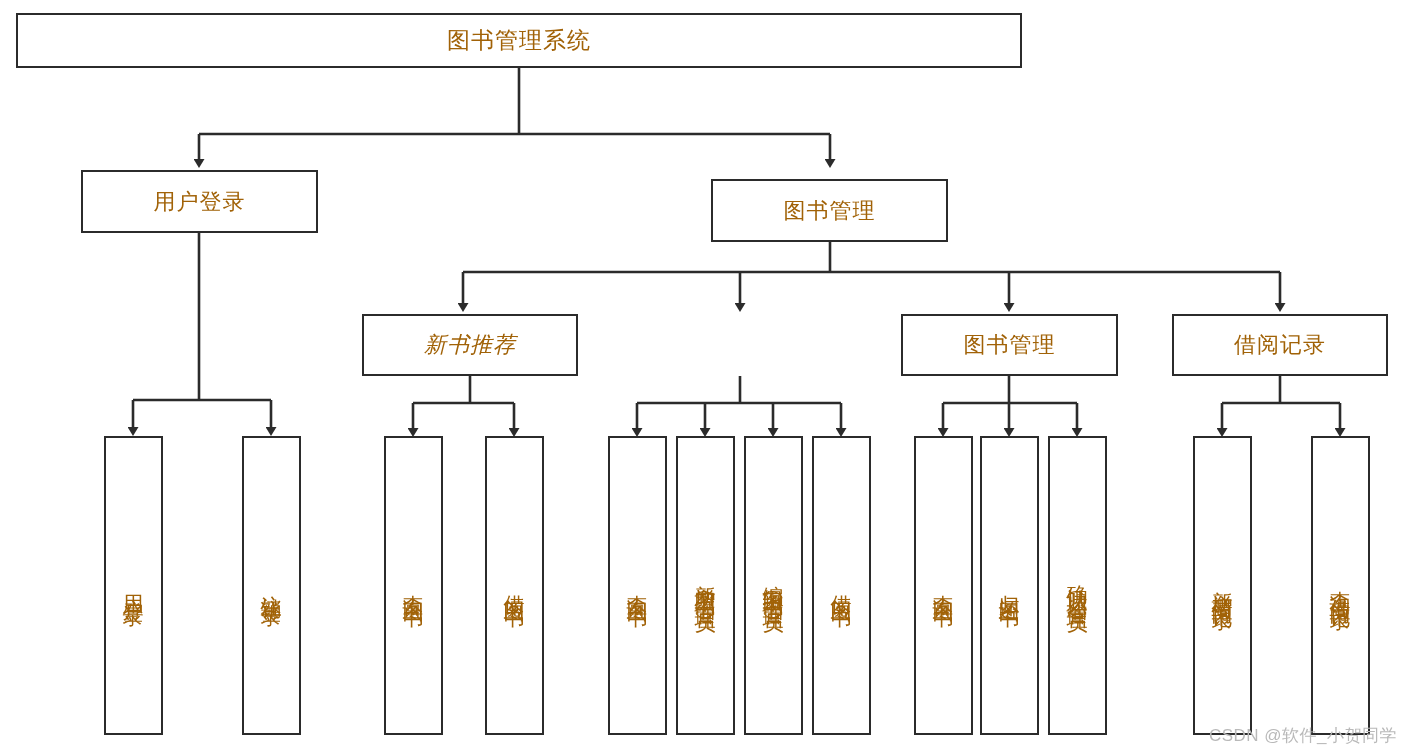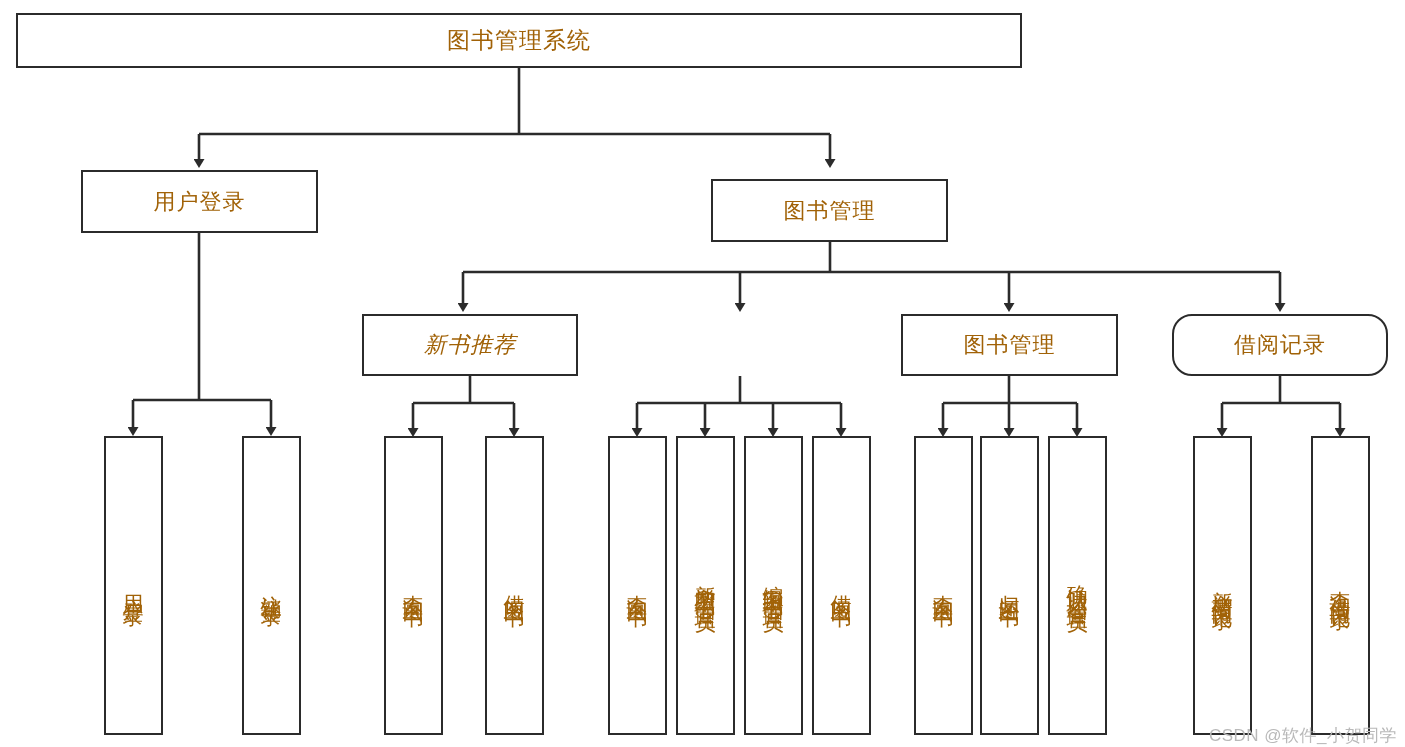--- a/index.html
+++ b/index.html
@@ -133,21 +133,21 @@
   <div class="node horiz" style="left:711px; top:170px; width:237px; height:63px;margin-top:9px;">
     <span>图书管理</span>
   </div>
 
   <div class="node horiz" style="left:362px; top:314px; width:216px; height:62px;font-style:italic;">
     <span>新书推荐</span>
   </div>
   <div class="node horiz" style="left:901px; top:314px; width:217px; height:62px;">
     <span>图书管理</span>
   </div>
-  <div class="node horiz" style="left:1172px; top:314px; width:216px; height:62px;border-radius:20px;">
+  <div class="node horiz" style="left:1172px; top:314px; width:216px; height:62px;">
     <span>借阅记录</span>
   </div>
 
   <div class="node vert" style="left:104px; top:436px; width:59px; height:299px;">
     <span>用户登录</span>
   </div>
   <div class="node vert" style="left:242px; top:436px; width:59px; height:299px;">
     <span>注销登录</span>
   </div>
 

